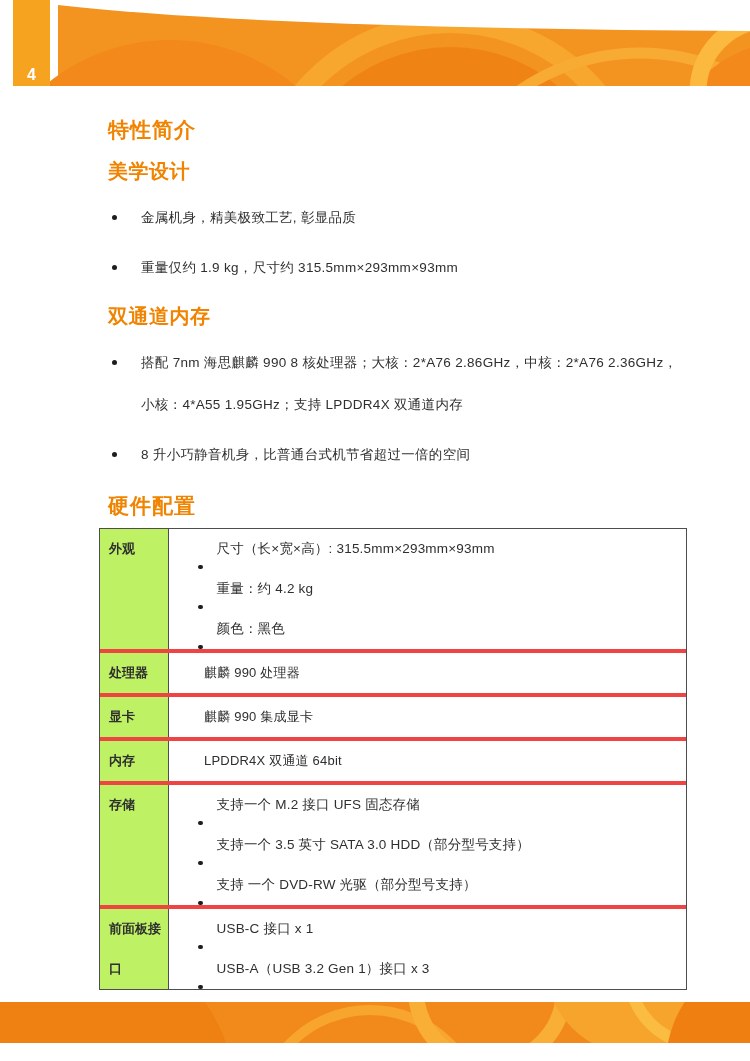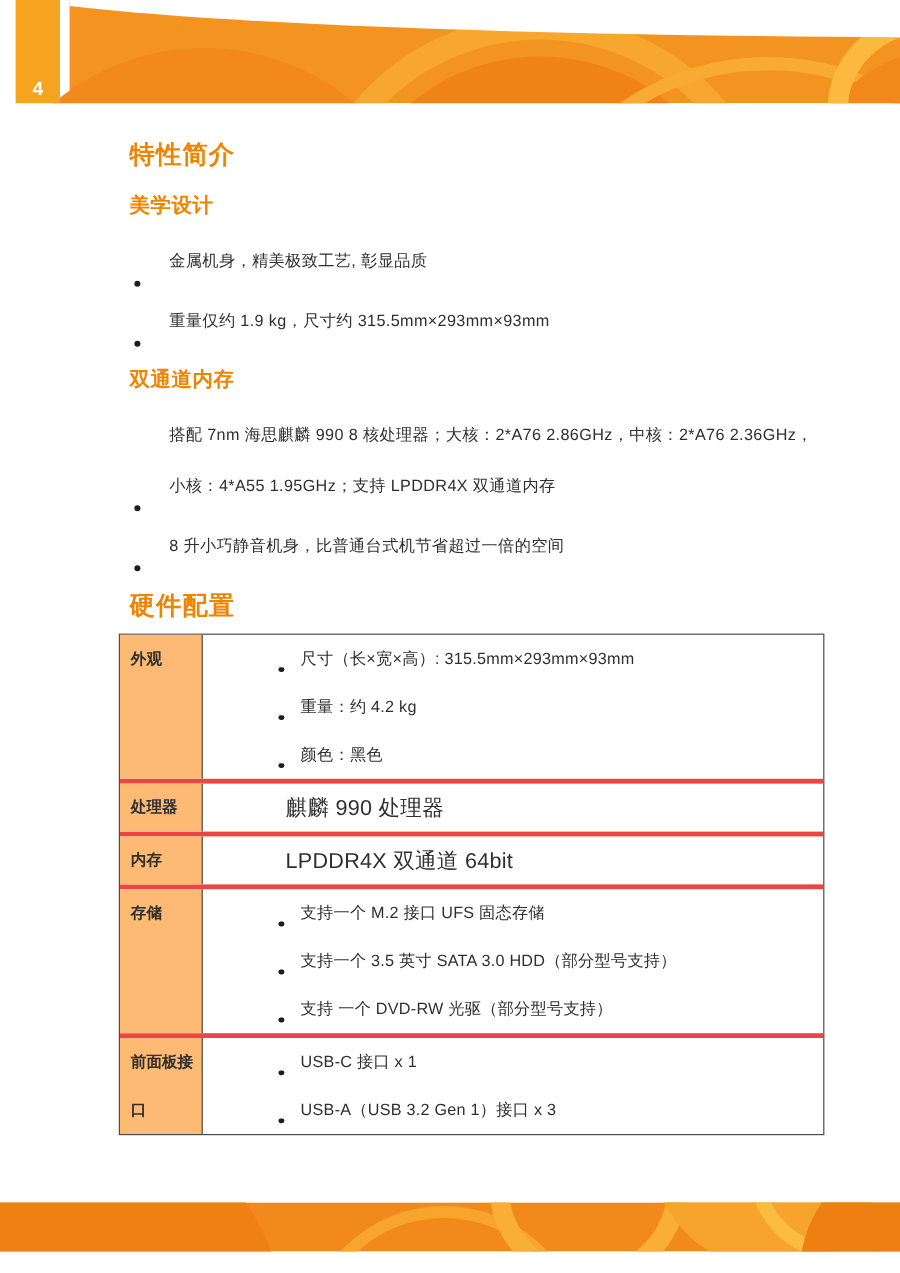--- a/index.html
+++ b/index.html
@@ -24,55 +24,55 @@
   }
   
   .content { position:absolute; top:86px; left:108px; width:578px; }
   h1.sec-title {
     margin:0; font-size:21px; line-height:24px; font-weight:bold;
     color:#f08300; letter-spacing:1px;
   }
   h1.sec-title.first { margin-top:32px; }
   h1.sec-title.second { margin-top:18px; }
   h2.sub-title {
-    margin:0; font-size:17px; line-height:17px; font-weight:bold;
+    margin:0; font-size:20px; line-height:17px; font-weight:bold;
     color:#f08300; letter-spacing:0.5px;
   }
   h2.sub-title.g1 { margin-top:21px; }
   h2.sub-title.g2 { margin-top:19px; }
   ul.feat-list { list-style:none; margin:17px 0 0 0; padding:0; }
-  ul.feat-list li { display:flex; align-items:flex-end; }
+  ul.feat-list li { display:flex; align-items:flex-start; }
   ul.feat-list li + li { margin-top:8px; }
   .dot {
     flex:none; width:5px; height:5px; border-radius:50%;
     background:#1d1d1d; margin-left:4px; margin-top:18px;
   }
   .feat-text { margin-left:24px; font-size:13.5px; line-height:42px; letter-spacing:0.3px; }
   
   .spec-table {
     margin:10px 0 0 -9px; width:588px;
     border:1px solid #4d4d4d;
   }
   .spec-row { display:flex; }
   .spec-row + .spec-row { border-top:4px solid #ef4444; }
   .spec-label {
-    flex:none; width:69px; background:#fdba74;
+    flex:none; width:69px; background:#bef264;
     border-right:1px solid #4d4d4d;
     padding:0 7px 0 9px;
     font-size:13px; font-weight:bold; line-height:40px;
     word-break:break-all; text-align:justify;
   }
   .spec-value { flex:1; padding:0; }
-  .spec-li { display:flex; align-items:center;padding-left:34px; }
+  .spec-li { display:flex; align-items:flex-end; }
   .spec-dot {
     flex:none; width:4.5px; height:4.5px; border-radius:50%;
     background:#1d1d1d; margin-left:29px; margin-top:18px;
   }
   .spec-text { margin-left:14px; font-size:13.5px; line-height:40px; letter-spacing:0.2px; }
-  .spec-text-plain { margin-left:35px; font-size:18px; line-height:40px; letter-spacing:0.2px; }
+  .spec-text-plain { margin-left:35px; font-size:13px; line-height:40px; letter-spacing:0.2px; }
 </style>
 </head>
 <body>
 
 <div class="header-band">
   <svg width="750" height="86" viewBox="0 0 750 86" preserveAspectRatio="none">
     <rect x="58" y="0" width="692" height="86" fill="#f49420"></rect>
     <circle cx="170" cy="235" r="195" fill="#f2891a"></circle>
     <circle cx="450" cy="215" r="168" fill="#ef8314"></circle>
     <circle cx="450" cy="215" r="192" fill="none" stroke="#f7a62e" stroke-width="20"></circle>
@@ -140,20 +140,28 @@
 
   <div class="spec-row">
     <div class="spec-label">处理器</div>
     <div class="spec-value">
           <div class="spec-li">
             <span class="spec-text-plain">麒麟  990 处理器</span>
           </div>
         </div>
   </div>
 
+  <div class="spec-row">
+    <div class="spec-label">显卡</div>
+    <div class="spec-value">
+          <div class="spec-li">
+            <span class="spec-text-plain">麒麟  990 集成显卡</span>
+          </div>
+        </div>
+  </div>
 
   <div class="spec-row">
     <div class="spec-label">内存</div>
     <div class="spec-value">
           <div class="spec-li">
             <span class="spec-text-plain">LPDDR4X  双通道  64bit</span>
           </div>
         </div>
   </div>
 

